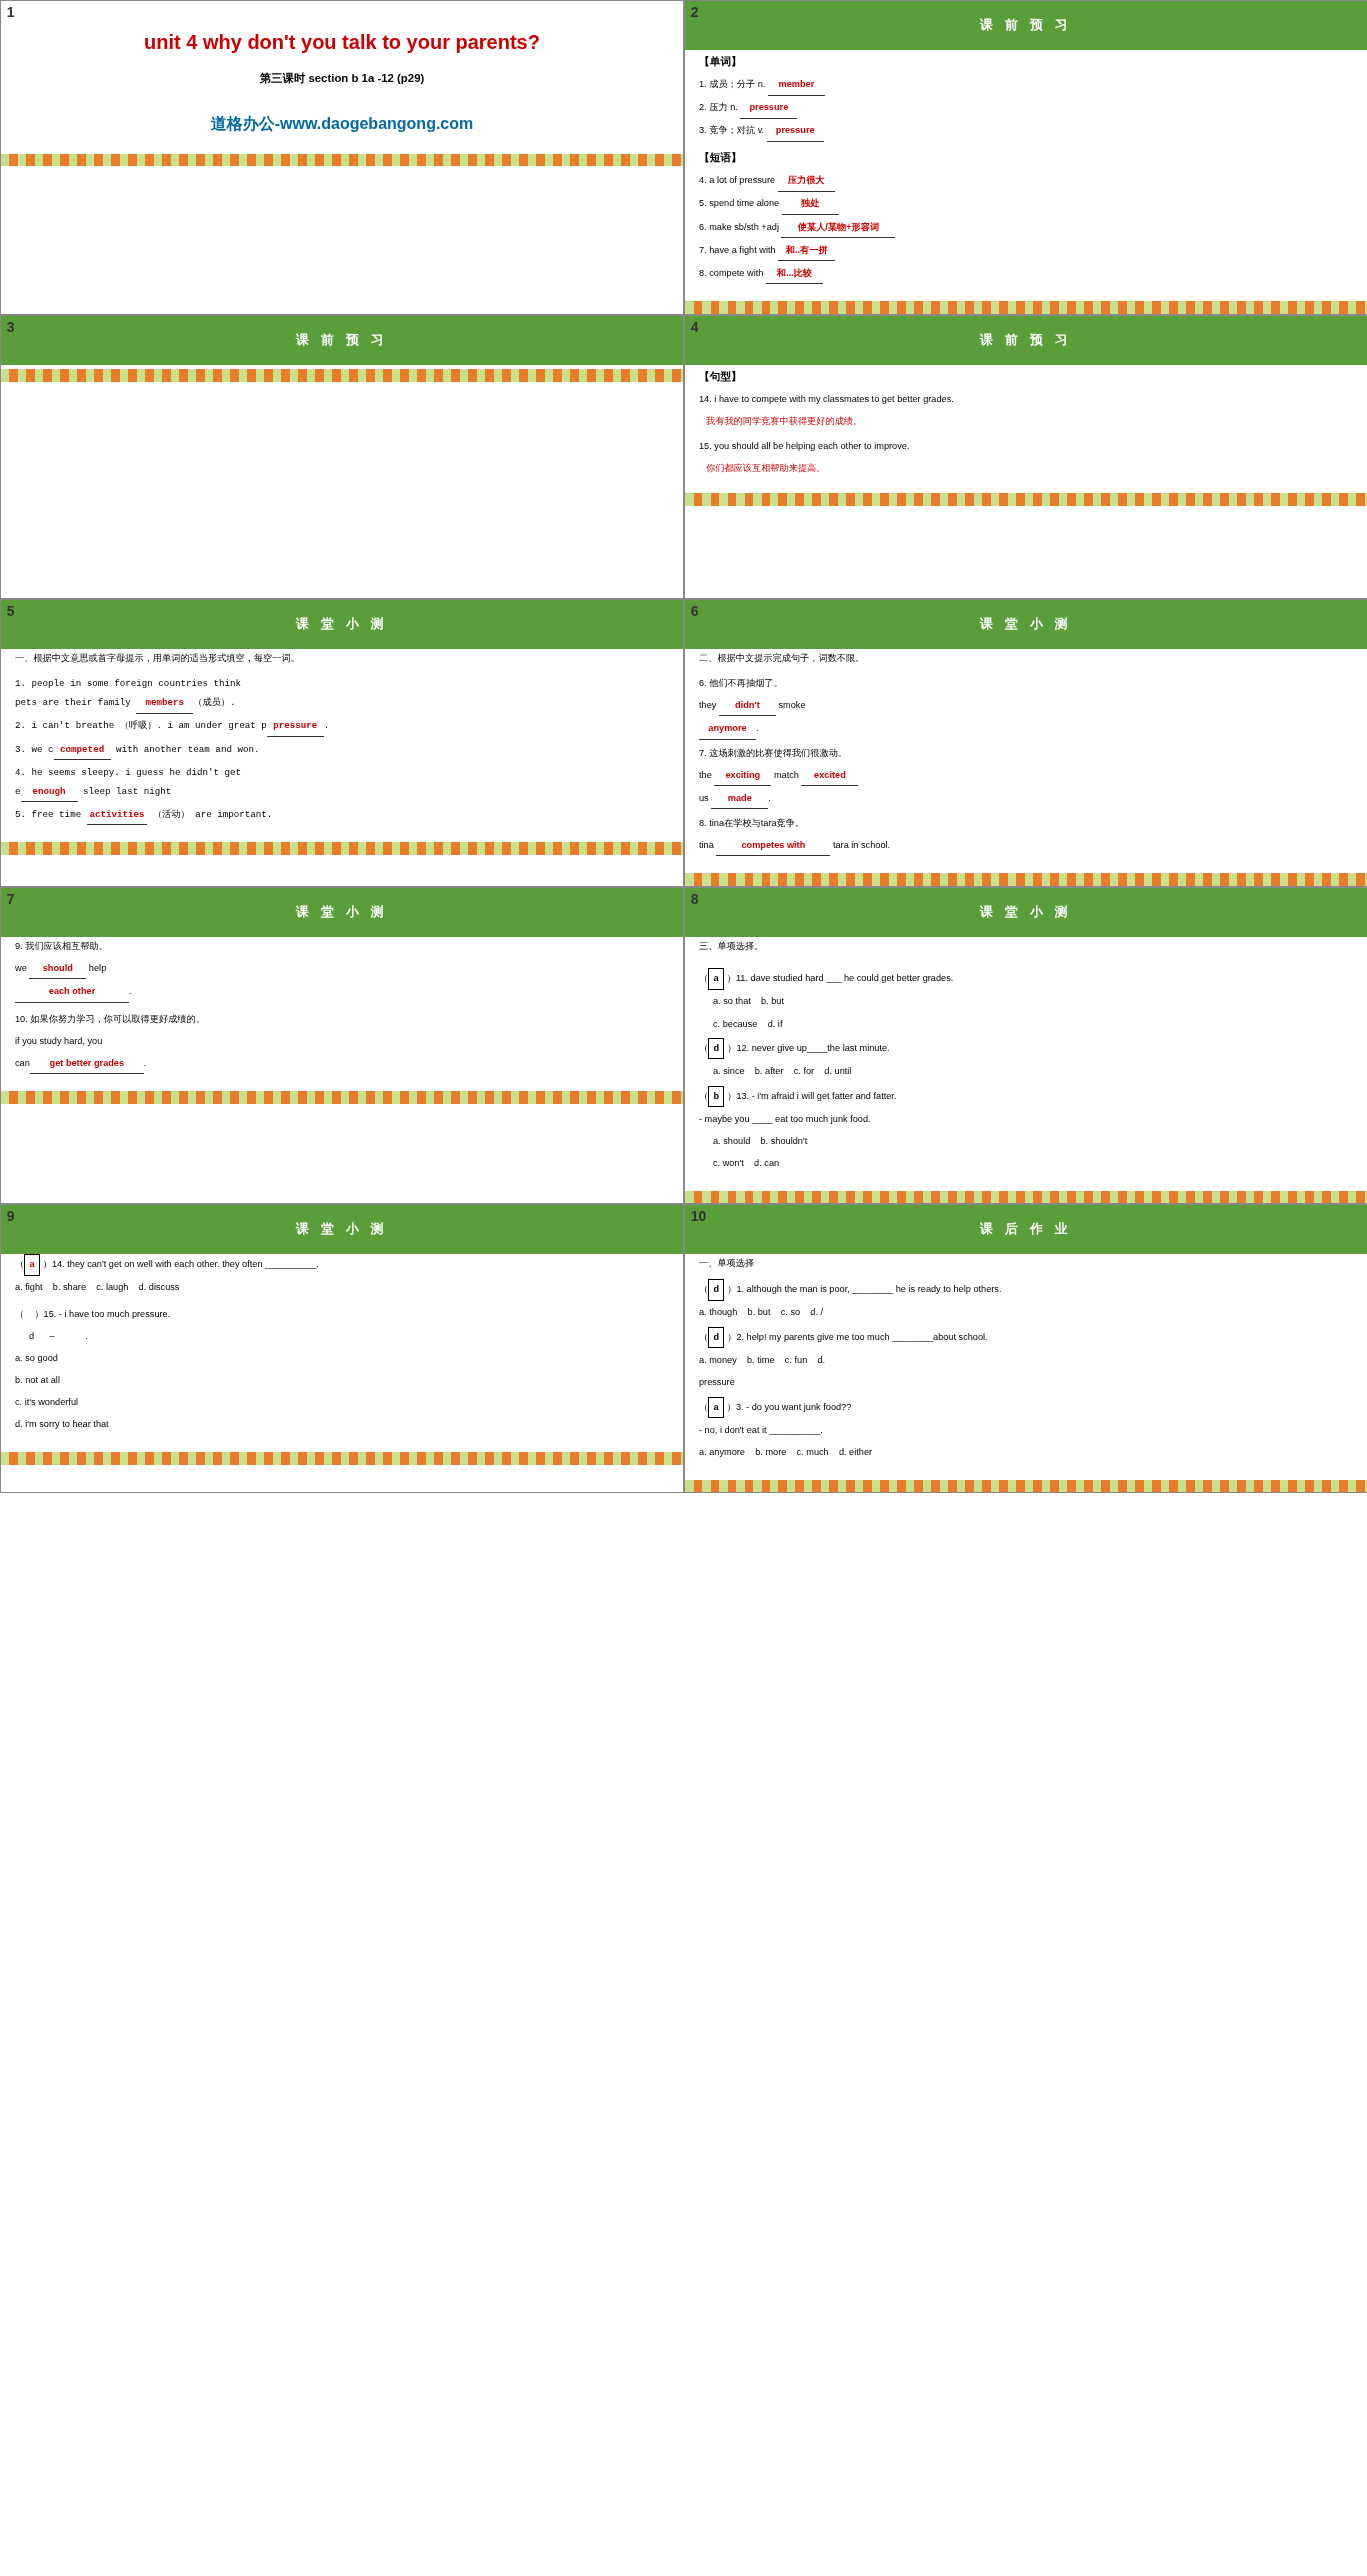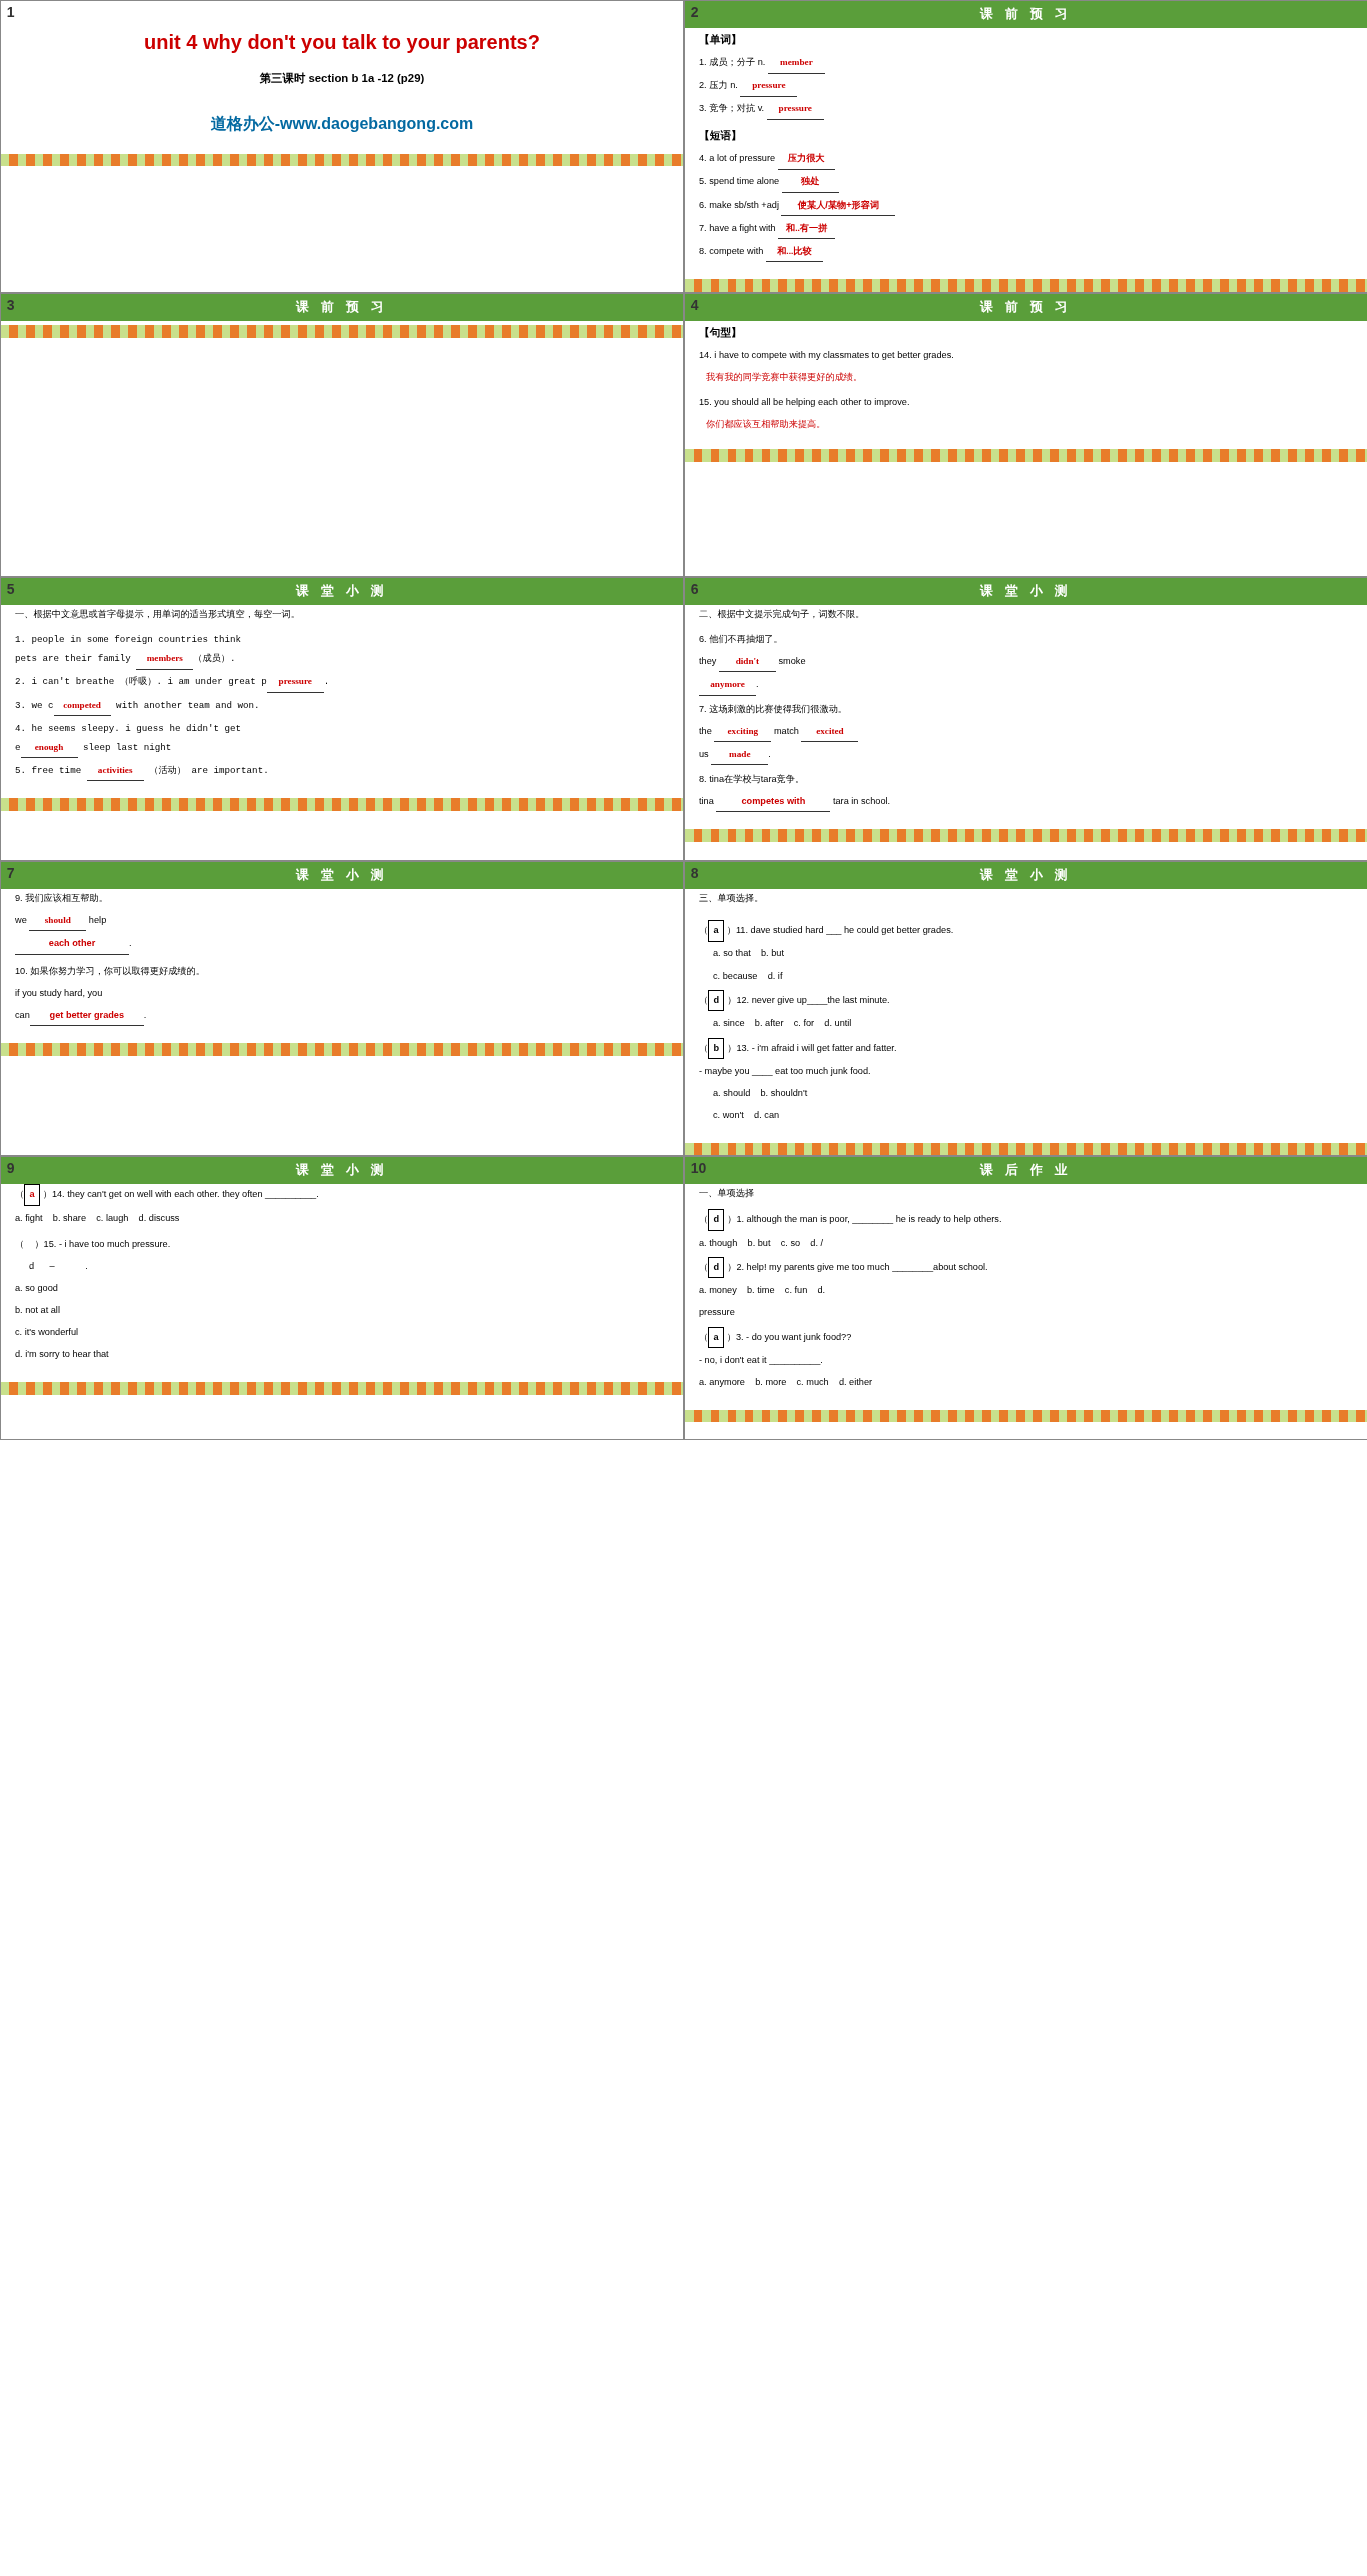--- a/index.html
+++ b/index.html
@@ -20,21 +20,21 @@
       padding: 0;
       background: #fff;
       min-height: 284px;
     }
     .cell-header {
       background: #5a9e3a;
       color: #fff;
       text-align: center;
       font-size: 12.8px;
       letter-spacing: 4.3px;
-      padding: 5px 0;
+      padding: 16px 0;
       font-weight: bold;
     }
     .cell-number {
       position: absolute;
       top: 2.8px;
       left: 5.7px;
       font-size: 14px;
       font-weight: bold;
       color: #333;
       z-index: 10;
@@ -74,21 +74,20 @@
       color: #0369a1;
     }
     .red-fill {
       color: #cc0000;
       font-weight: bold;
       border-bottom: 1.1px solid #333;
       padding: 0 2.8px;
       display: inline-block;
       min-width: 57px;
       text-align: center;
-      font-family: Liberation Serif, serif;
     }
     .red-fill-wide {
       color: #cc0000;
       font-weight: bold;
       border-bottom: 1.1px solid #333;
       padding: 0 2.8px;
       display: inline-block;
       min-width: 114px;
       text-align: center;
     }

